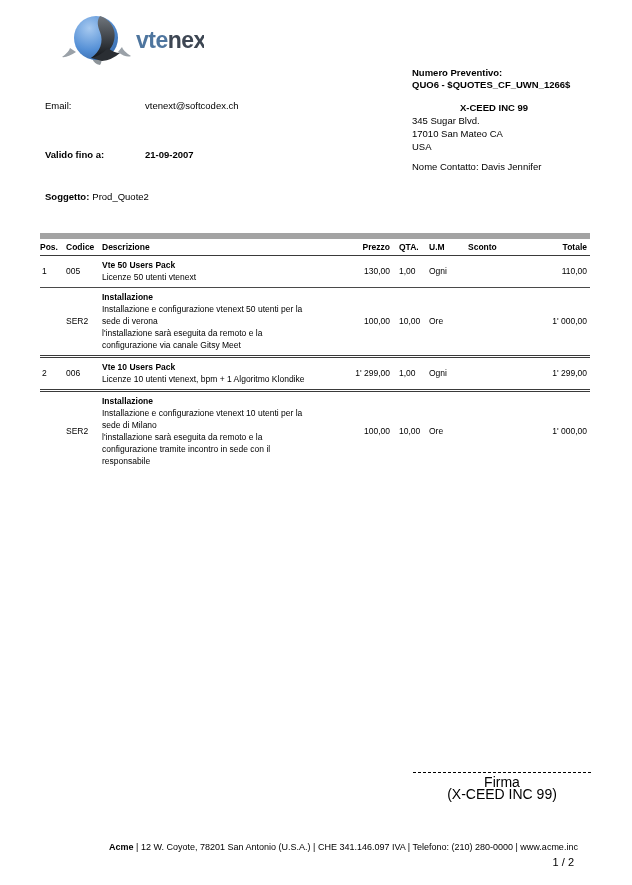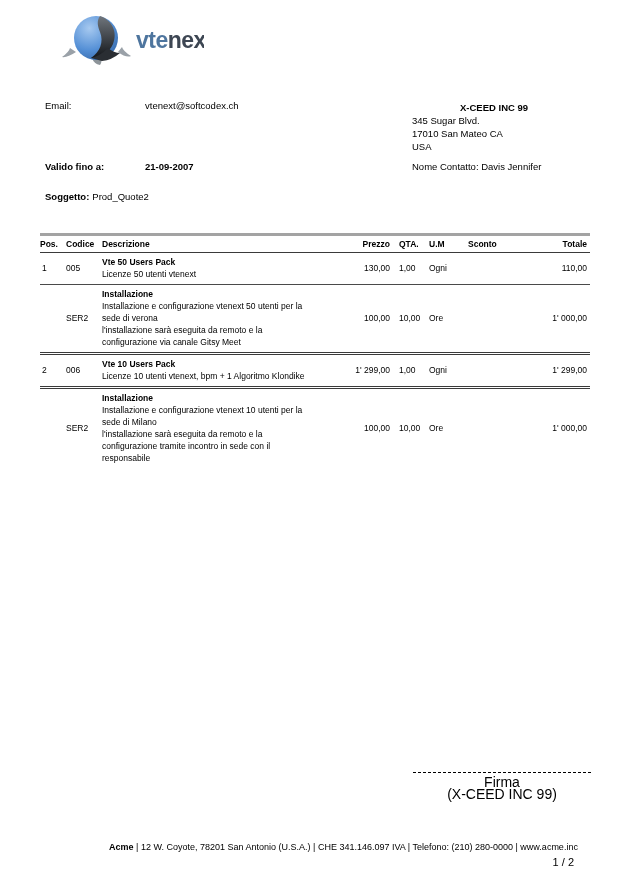--- a/index.html
+++ b/index.html
@@ -9,36 +9,36 @@
   
   .logo{position:absolute;top:8px;left:34px;width:170px;height:58px;}
 
   
   .info{position:absolute;font-size:9.5px;line-height:12px;color:#000;}
   .info .row{display:flex;}
   .info .lbl{width:100px;flex:0 0 100px;}
   .bold{font-weight:bold;}
 
   .left-info{top:100px;left:45px;}
-  .valido{top:149px;left:45px;margin-top:12px;}
+  .valido{top:149px;left:45px;}
   .soggetto{top:191px;left:45px;}
   .soggetto .val{margin-left:3px;}
 
   .numero{top:67px;left:412px;font-weight:bold;}
   .customer{top:101px;left:412px;line-height:13px;}
   .customer .name{font-weight:bold;margin-left:48px;}
   .contact{top:161px;left:412px;}
 
   
   .quote-table{position:absolute;top:233px;left:40px;}
   table{border-collapse:collapse;table-layout:fixed;width:550px;font-size:8.5px;line-height:12px;color:#000;}
   col.c-pos{width:26px;}  col.c-cod{width:36px;}  col.c-desc{width:252px;}
   col.c-prz{width:38px;}  col.c-qta{width:36px;}  col.c-um{width:40px;}
   col.c-sco{width:56px;}  col.c-tot{width:66px;}
-  th{font-weight:bold;border-top:3px solid #a3a3a3;border-bottom:1px solid #3a3a3a;padding:2px 0;text-align:left;}
+  th{font-weight:bold;border-top:6px solid #a3a3a3;border-bottom:1px solid #3a3a3a;padding:2px 0;text-align:left;}
   th.num{text-align:right;padding-right:2px;}
   th.qta,td.qta{padding-left:7px;}
   th.um,td.um{padding-left:1px;}
   th.sco,td.sco{padding-left:0;}
   th.tot,td.tot{text-align:right;padding-right:3px;}
   td{vertical-align:middle;padding:3px 0 4px;}
   td.pos{padding-left:2px;}
   td.num{text-align:right;padding-right:2px;}
   tr.sep-thin td{border-bottom:1px solid #4a4a4a;}
   tr.sep-thick td{border-bottom:3px double #3a3a3a;}
@@ -80,20 +80,24 @@
 
       <path d="M 66 8 C 78 12 84 24 79 36 C 75 45 66 51 57 50 C 66 44 70 34 66 24 C 63 17 63 12 66 8 Z" fill="url(#finGrad)"></path>
       <path d="M 57 50 Q 66 48 74 40 Q 80 45 86 45 Q 78 52 68 53 Z" fill="#2a2e33"></path>
 
       <text x="102" y="40" font-family="Liberation Sans, DejaVu Sans, sans-serif" font-size="23" font-weight="bold" letter-spacing="-0.5">
         <tspan fill="#4e759e">vte</tspan><tspan fill="#3d4653">next</tspan>
       </text>
     </svg>
   </div>
 
+  <div class="info numero">
+    <div>Numero Preventivo:</div>
+    <div>QUO6 - $QUOTES_CF_UWN_1266$</div>
+  </div>
 
   <div class="info left-info">
     <div class="row">
       <span class="lbl">Email:</span>
       <span>vtenext@softcodex.ch</span>
     </div>
   </div>
 
   <div class="info customer">
     <div class="name">X-CEED INC 99</div>

